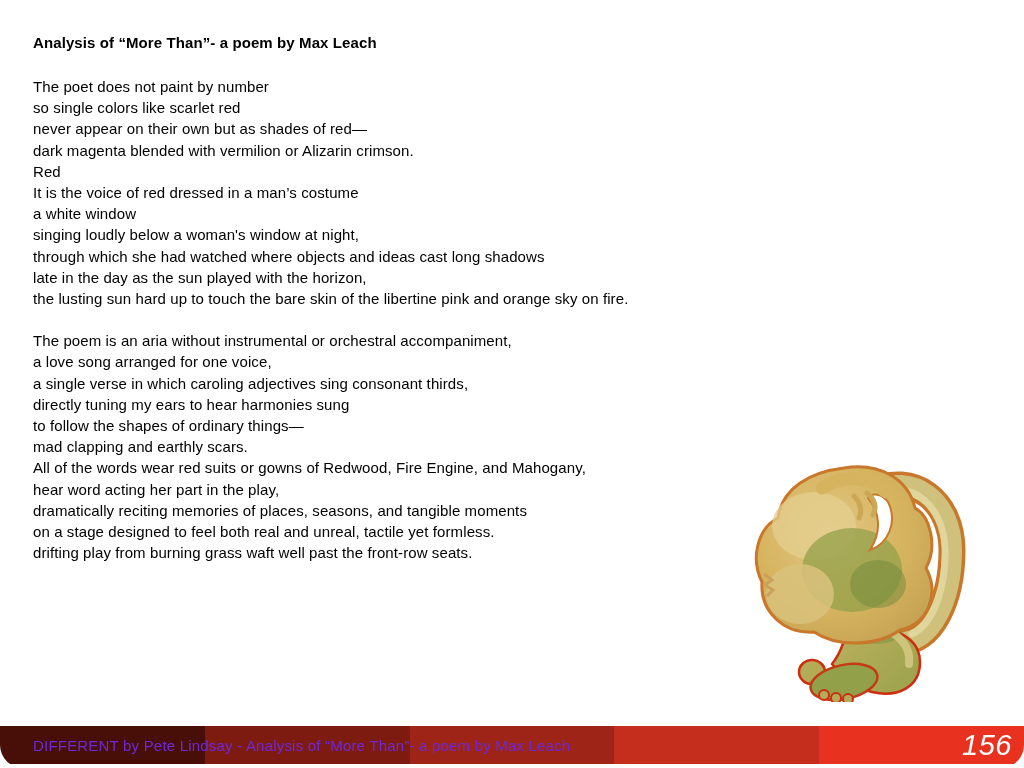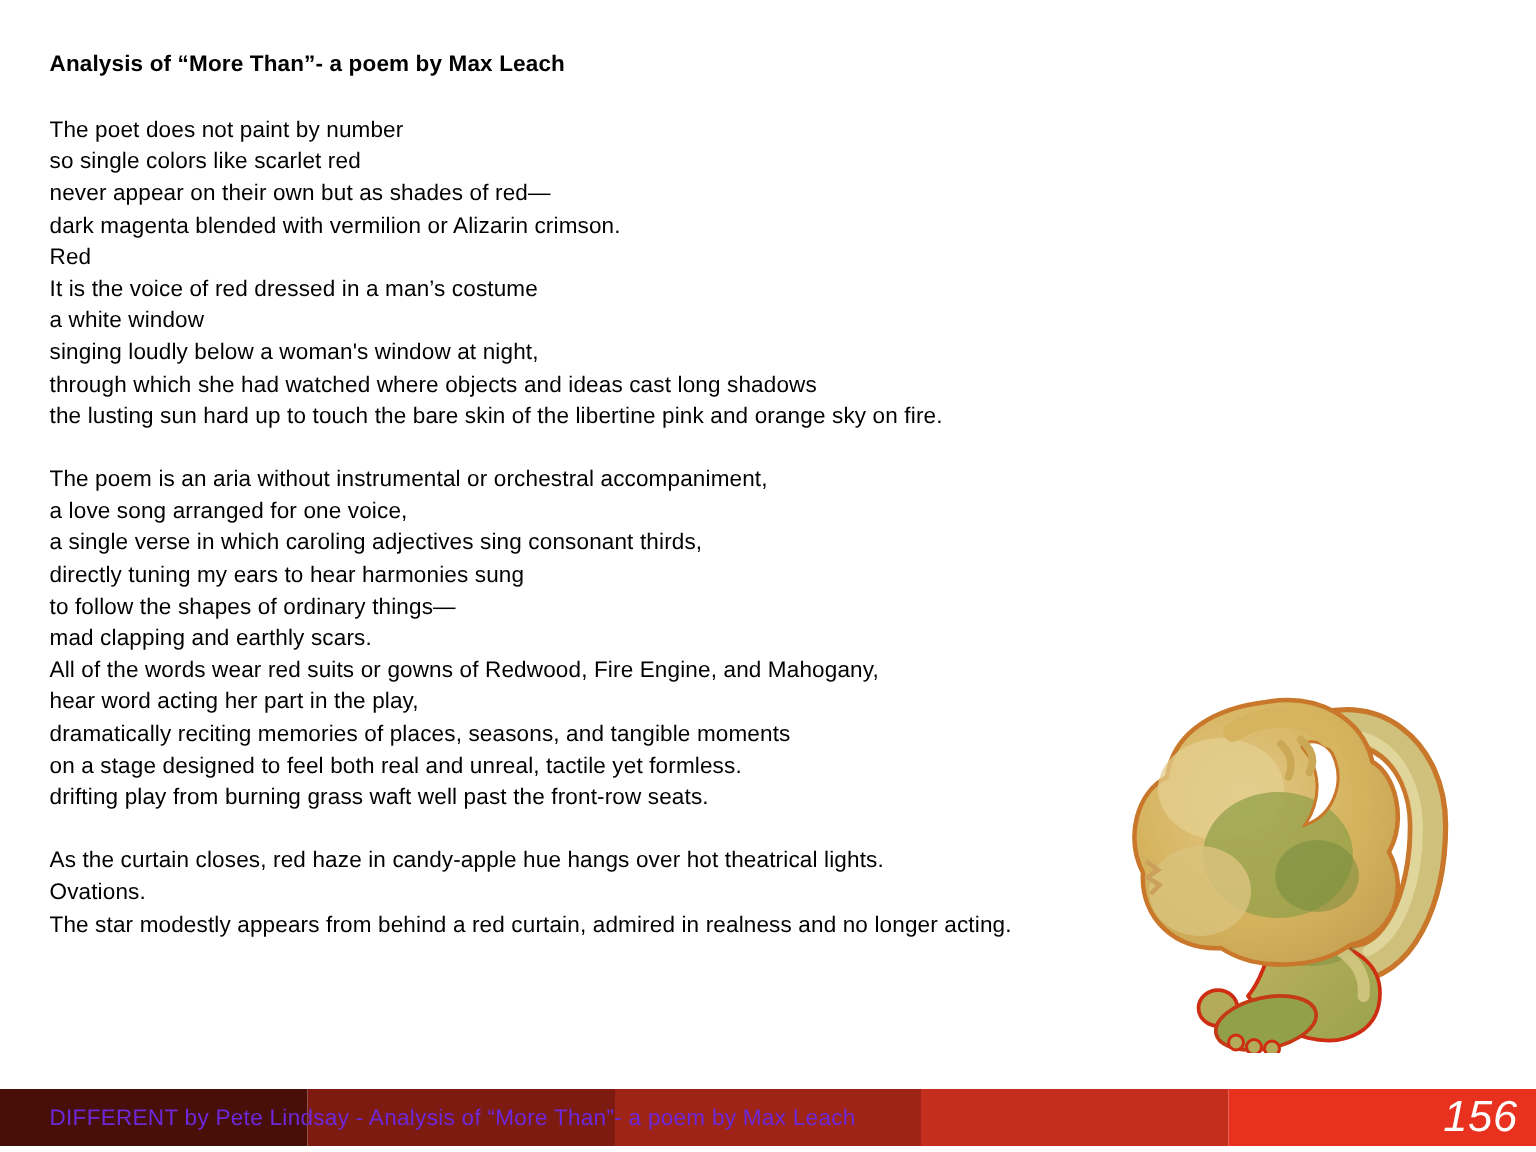--- a/index.html
+++ b/index.html
@@ -3,20 +3,21 @@
 <meta charset="utf-8">
 <style>
   html, body { margin: 0; padding: 0; background: #ffffff; }
   .page {
     position: relative;
     width: 1024px;
     height: 768px;
     background: #ffffff;
     overflow: hidden;
     font-family: "Liberation Sans", sans-serif;
+    border-radius: 23px;
   }
   .content {
     position: absolute;
     left: 33px;
     top: 32px;
     width: 720px;
     color: #000000;
   }
   .page-title {
     font-size: 15px;
@@ -84,39 +85,35 @@
         <div class="stanza">
           <div class="poem-line">The poet does not paint by number</div>
           <div class="poem-line">so single colors like scarlet red</div>
           <div class="poem-line">never appear on their own but as shades of red—</div>
           <div class="poem-line">dark magenta blended with vermilion or Alizarin crimson.</div>
           <div class="poem-line">Red</div>
           <div class="poem-line">It is the voice of red dressed in a man’s costume</div>
           <div class="poem-line">a white window</div>
           <div class="poem-line">singing loudly below a woman's window at night,</div>
           <div class="poem-line">through which she had watched where objects and ideas cast long shadows</div>
+          <div class="poem-line">late in the day as the sun played with the horizon,</div>
           <div class="poem-line">the lusting sun hard up to touch the bare skin of the libertine pink and orange sky on fire.</div>
         </div>
         <div class="stanza">
           <div class="poem-line">The poem is an aria without instrumental or orchestral accompaniment,</div>
           <div class="poem-line">a love song arranged for one voice,</div>
           <div class="poem-line">a single verse in which caroling adjectives sing consonant thirds,</div>
           <div class="poem-line">directly tuning my ears to hear harmonies sung</div>
           <div class="poem-line">to follow the shapes of ordinary things—</div>
           <div class="poem-line">mad clapping and earthly scars.</div>
           <div class="poem-line">All of the words wear red suits or gowns of Redwood, Fire Engine, and Mahogany,</div>
           <div class="poem-line">hear word acting her part in the play,</div>
           <div class="poem-line">dramatically reciting memories of places, seasons, and tangible moments</div>
           <div class="poem-line">on a stage designed to feel both real and unreal, tactile yet formless.</div>
           <div class="poem-line">drifting play from burning grass waft well past the front-row seats.</div>
-        </div>
-        <div class="stanza">
-          <div class="poem-line">As the curtain closes, red haze in candy-apple hue hangs over hot theatrical lights.</div>
-          <div class="poem-line">Ovations.</div>
-          <div class="poem-line">The star modestly appears from behind a red curtain, admired in realness and no longer acting.</div>
         </div>
       </div>
   </div>
 
   <svg class="illustration" viewBox="0 0 215 240" xmlns="http://www.w3.org/2000/svg">
     <defs>
       <radialGradient id="gBody" cx="42%" cy="38%" r="75%">
         <stop offset="0%" stop-color="#e2c888"></stop>
         <stop offset="55%" stop-color="#d6b45f"></stop>
         <stop offset="100%" stop-color="#c2a051"></stop>

